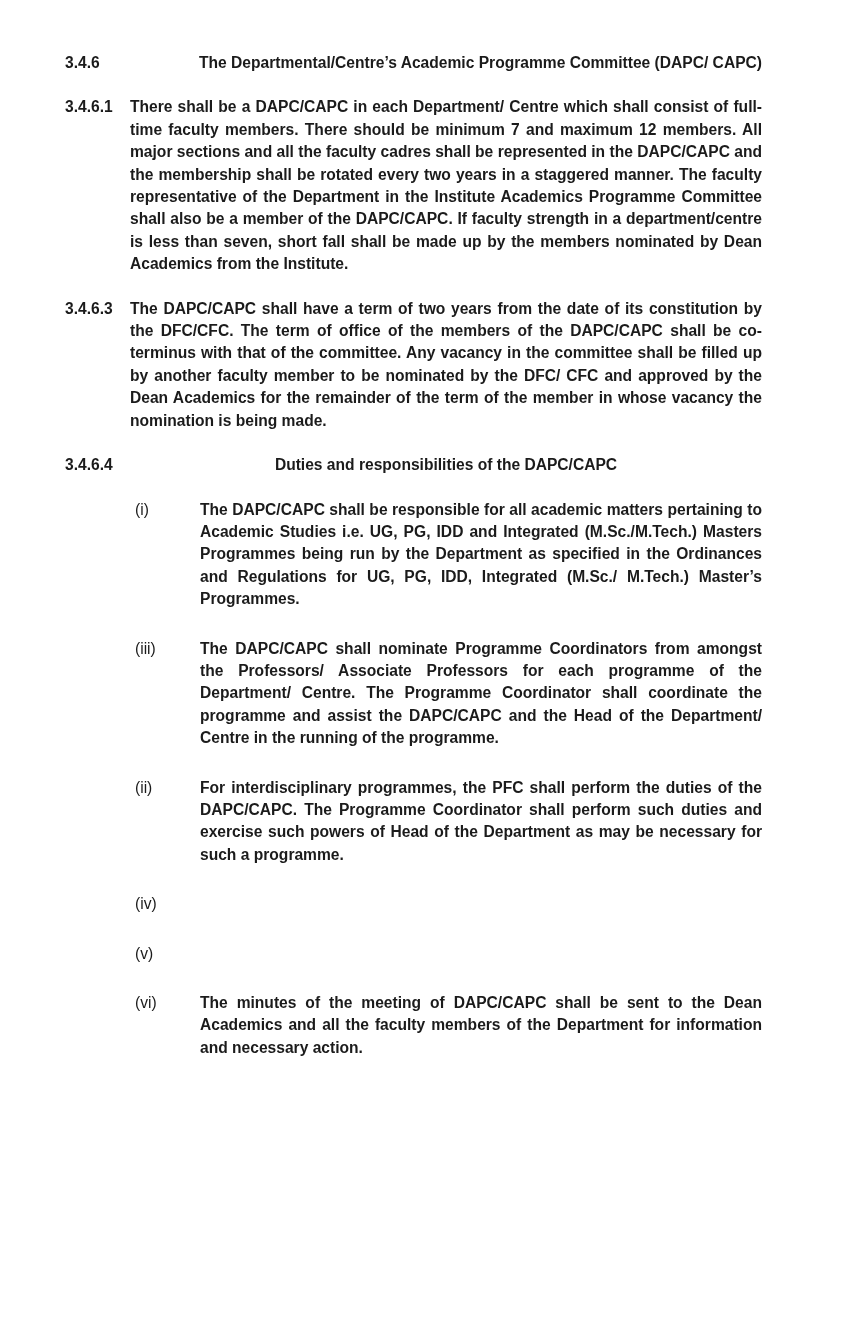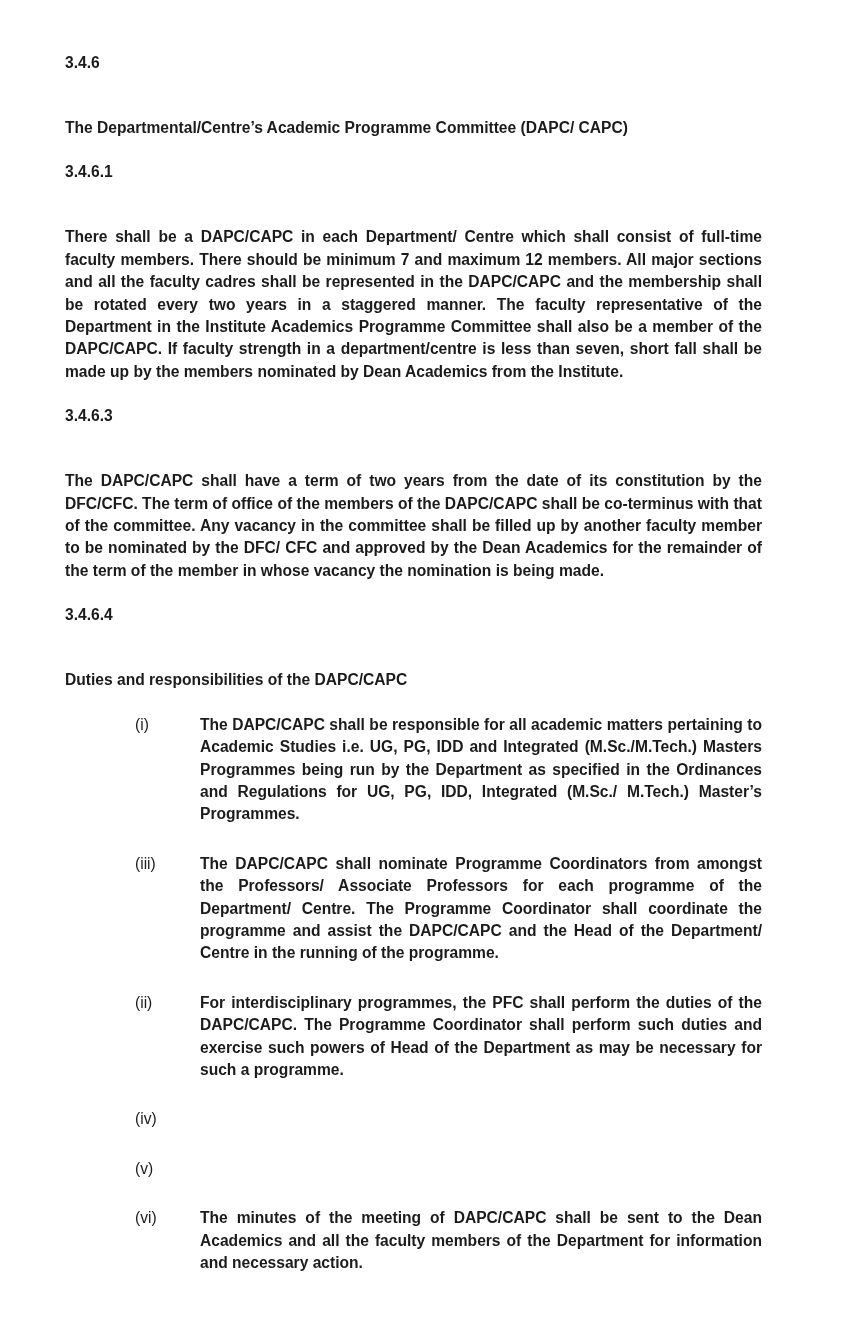--- a/index.html
+++ b/index.html
@@ -17,21 +17,20 @@
     font-family: "Liberation Sans", "DejaVu Sans", sans-serif;
     font-size: 15.6px;
     line-height: 22.4px;
     color: #1b1b1b;
     overflow: hidden;
   }
   .row {
     display: flex;
     align-items: flex-start;
     margin-bottom: 22px;
-    flex-direction: column;
   }
   .num {
     flex: 0 0 65px;
     font-weight: bold;
   }
   .txt {
     flex: 1;
     text-align: justify;
     font-weight: bold;
   }
@@ -51,21 +50,21 @@
     font-weight: normal;
   }
 </style>
 </head>
 <body>
 
 <div class="page">
 
   <div class="row">
     <span class="num">3.4.6</span>
-    <div class="txt bold" style="text-align:center;">The Departmental/Centre’s Academic Programme Committee (DAPC/ CAPC)</div>
+    <div class="txt bold" style="text-align:right;">The Departmental/Centre’s Academic Programme Committee (DAPC/ CAPC)</div>
   </div>
 
   <div class="row">
     <span class="num">3.4.6.1</span>
     <div class="txt">There shall be a DAPC/CAPC in each Department/ Centre which shall consist of full-time faculty members. There should be minimum 7 and maximum 12 members. All major sections and all the faculty cadres shall be represented in the DAPC/CAPC and the membership shall be rotated every two years in a staggered manner.  The faculty representative of the Department in the Institute Academics Programme Committee shall also be a member of the DAPC/CAPC. If faculty strength in a department/centre is less than seven, short fall shall be made up by the members nominated by Dean Academics from the Institute.</div>
   </div>
 
 
   <div class="row">
     <span class="num">3.4.6.3</span>

